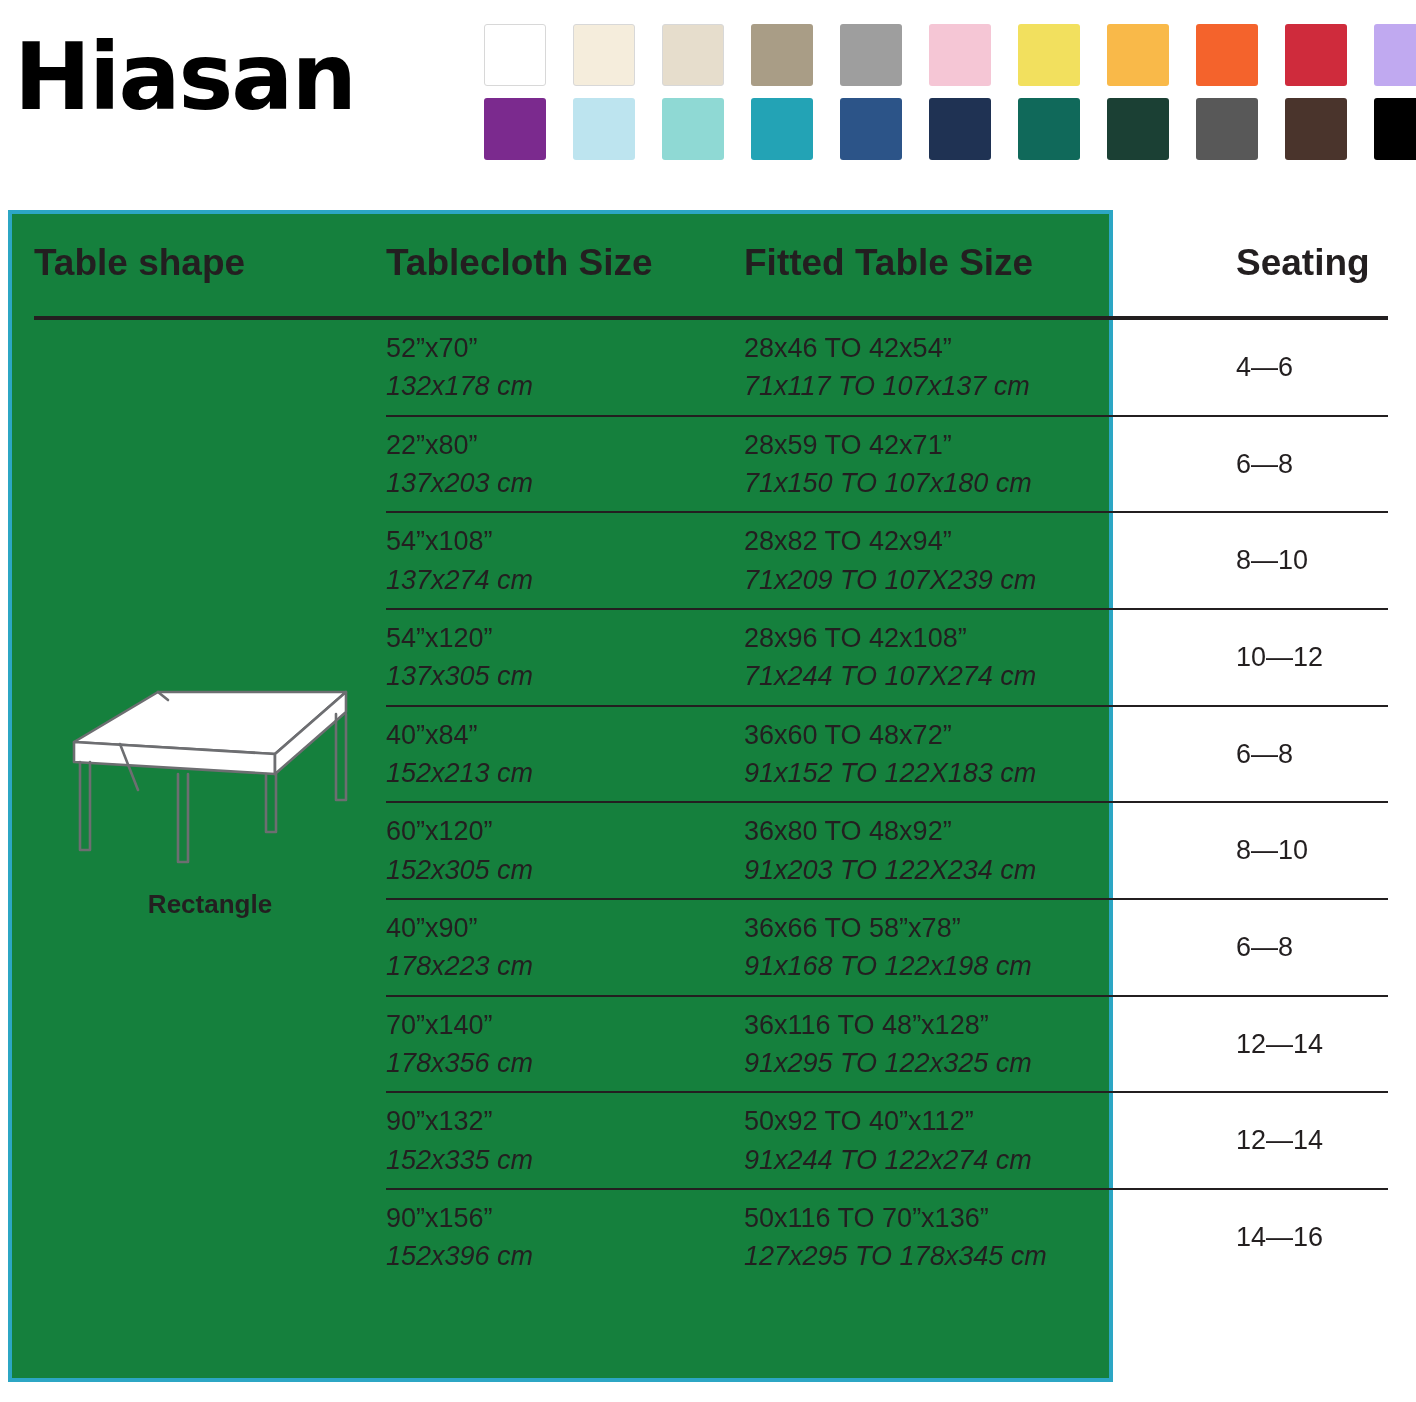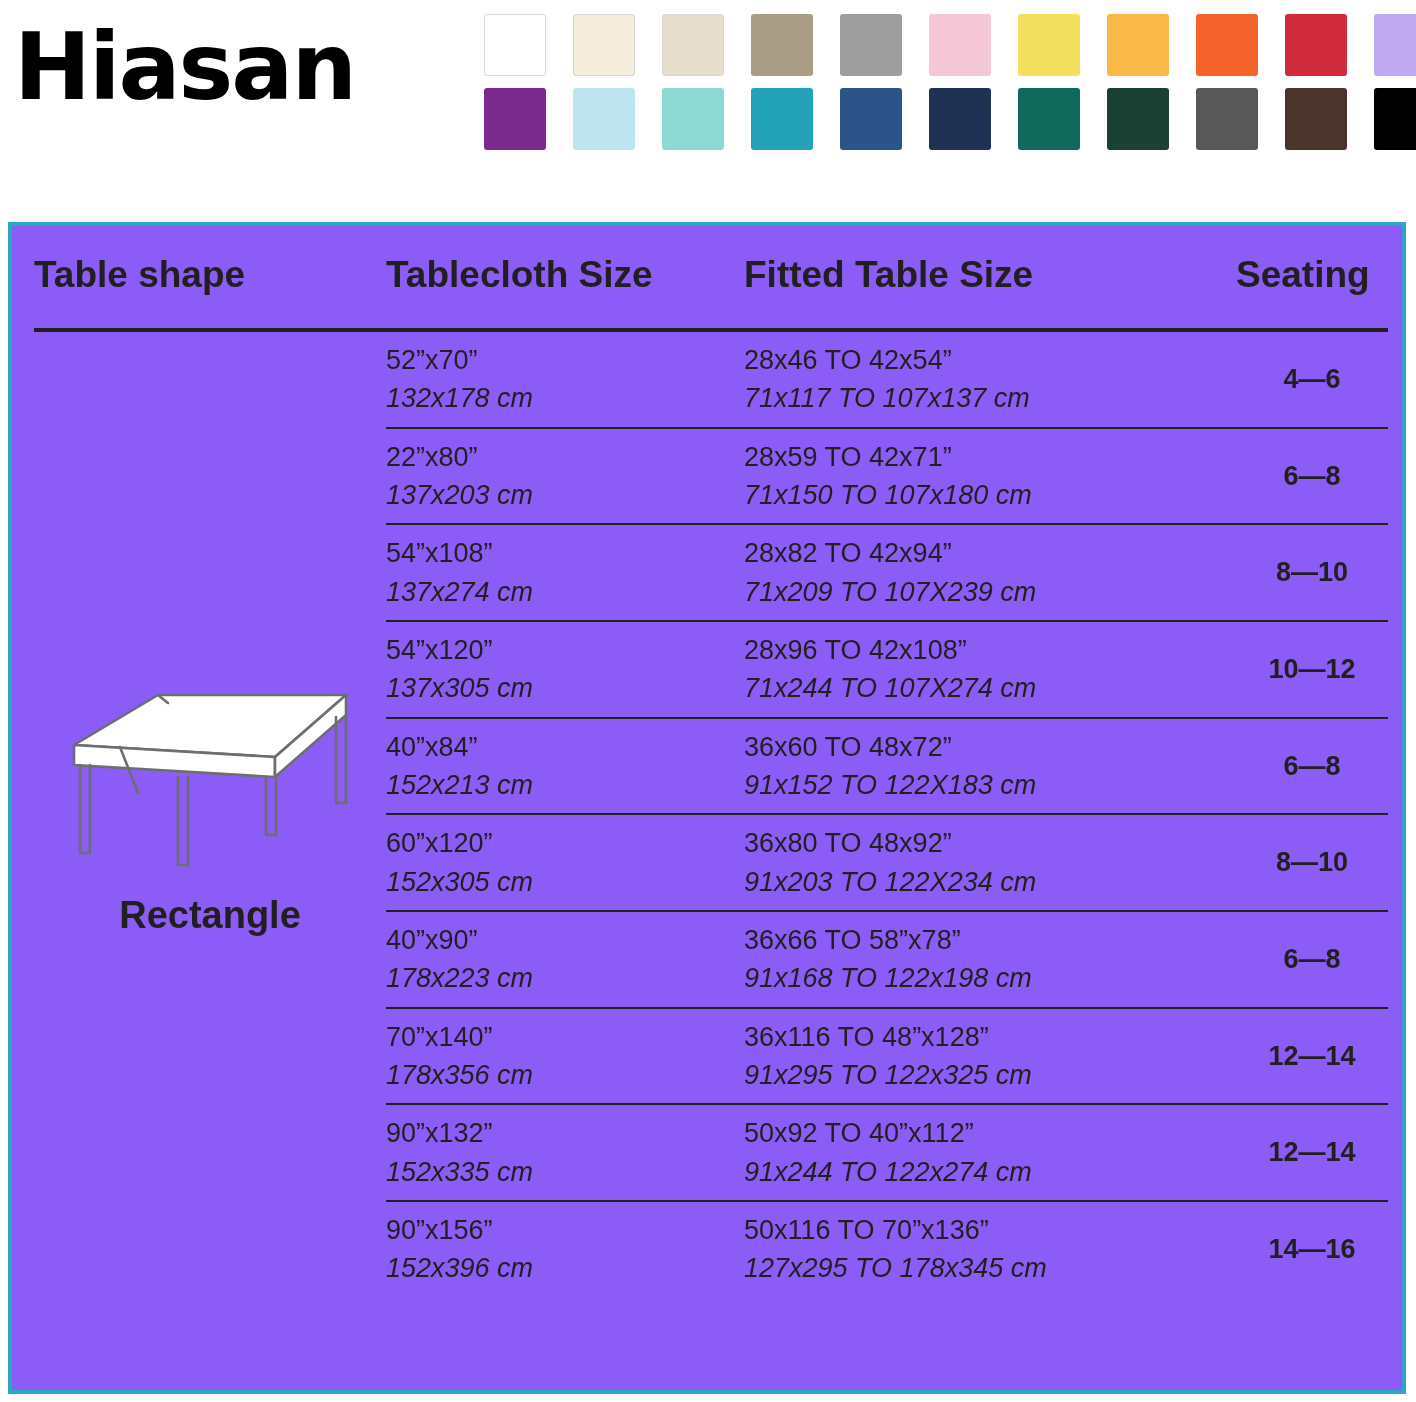--- a/index.html
+++ b/index.html
@@ -13,21 +13,21 @@
     font-family: "Liberation Sans", sans-serif;
     color: #231f20;
     position: relative;
     overflow: hidden;
   }
 
   
   .header {
     display: flex;
     align-items: flex-start;
-    padding: 6px 22px 0 14px;
+    padding: 16px 22px 0 14px;
     height: 180px;
     box-sizing: border-box;
   }
   .brand {
     font-family: "DejaVu Sans", sans-serif;
     font-weight: bold;
     font-size: 92px;
     letter-spacing: -2px;
     line-height: 1;
     color: #000000;
@@ -54,26 +54,26 @@
     box-sizing: border-box;
   }
   .swatch.light-border {
     border: 1px solid #d8d8d8;
   }
 
   
   .card {
     position: absolute;
     left: 8px;
-    top: 222px;
-    width: 1398px;
+    top: 210px;
+    width: 1105px;
     height: 1172px;
     border: 4px solid #2ca6c4;
     box-sizing: border-box;
-    background: #8b5cf6;
+    background: #15803d;
   }
   .card-inner {
     position: absolute;
     left: 22px;
     top: 22px;
     right: 22px;
     bottom: 22px;
   }
 
   table.sizes {
@@ -108,32 +108,31 @@
   tr.data-row:last-child td {
     border-bottom: none;
   }
   td.shape-cell {
     border-bottom: none !important;
     text-align: center;
     vertical-align: middle;
   }
   td.seating {
     font-size: 31px;
-    text-align: center;
+    text-align: left;
     padding-left: 6px;
-    font-weight: bold;
   }
   col.c-shape { width: 352px; }
   col.c-cloth { width: 358px; }
   col.c-fit   { width: 492px; }
   col.c-seat  { width: 152px; }
 
   .shape-label {
     font-weight: bold;
-    font-size: 38px;
+    font-size: 26px;
     color: #231f20;
     margin-top: 14px;
     text-align: center;
   }
   .shape-art {
     display: block;
     margin: 0 auto;
   }
   .line2 { display: block; font-style: italic; }
 </style>

